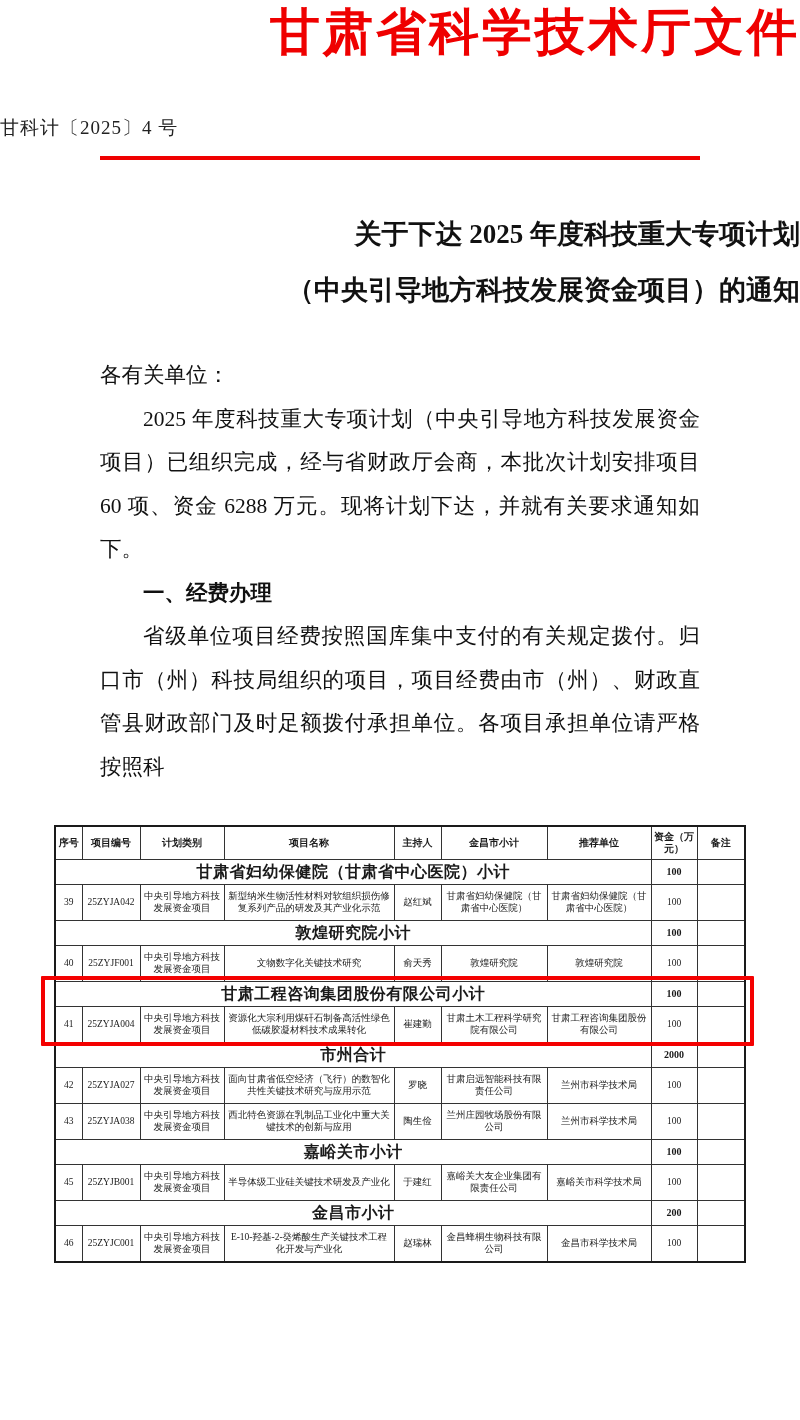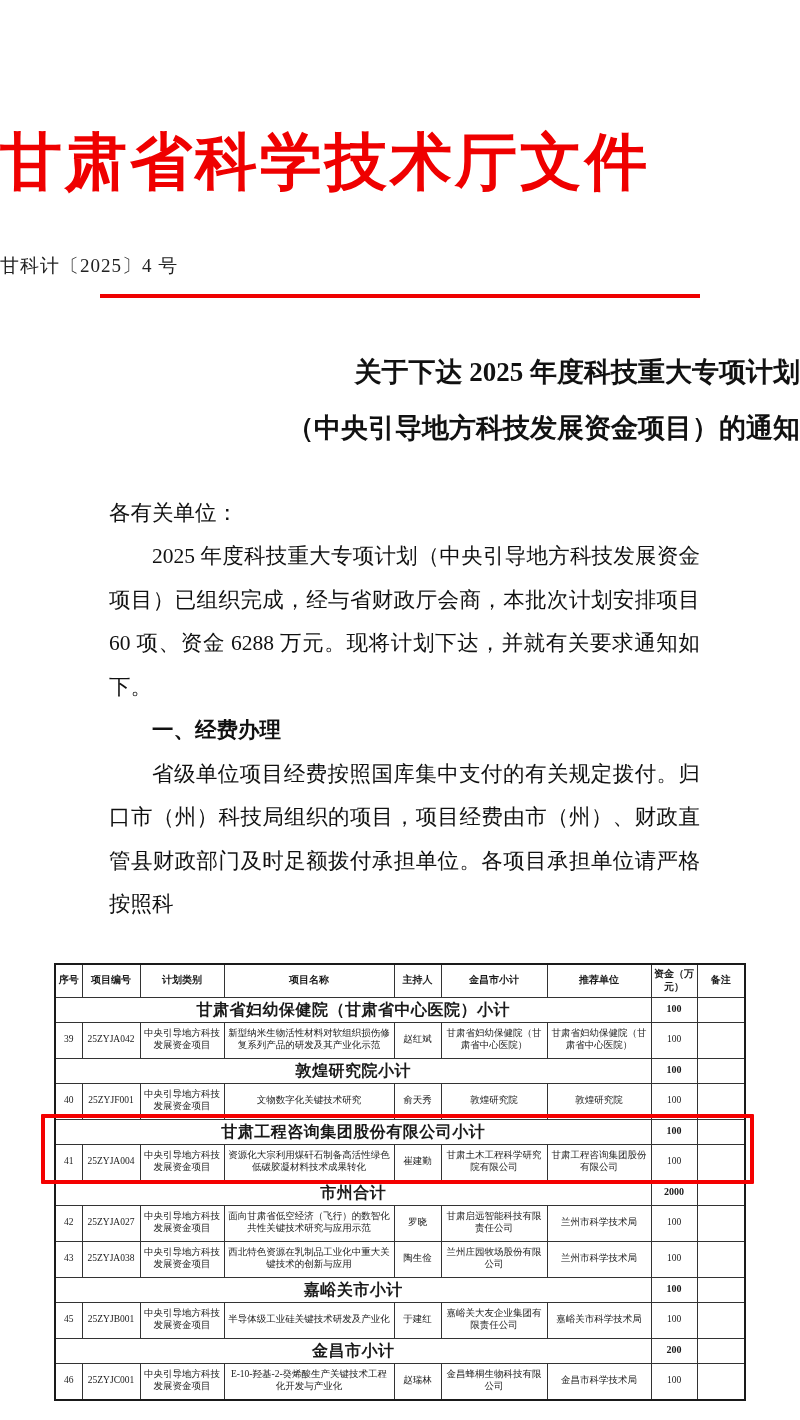--- a/index.html
+++ b/index.html
@@ -2,34 +2,34 @@
 <html><head>
 <meta charset="utf-8">
 <style>
   html,body { margin:0; padding:0; background:#fff; }
   .page {
     position:relative; width:800px; height:1420px; margin:0 auto;
     background:#fff; overflow:hidden;
     font-family:"Liberation Serif", serif; color:#1a1a1a;
   }
   .red-header {
-    padding-top:122px; text-align:left;
-    font-size:62px; font-weight:bold; letter-spacing:3px;
+    text-align:right;
+    font-size:50px; font-weight:bold; letter-spacing:3px;
     line-height:1.3; white-space:nowrap;
   }
   .doc-number {
     margin-top:50px; text-align:left; font-size:19px; color:#222;
     letter-spacing:1px;
   }
   .red-line { width:600px; height:4px; margin:15px auto 0; }
   .notice-title {
     margin-top:46px; text-align:right; font-weight:bold;
     font-size:27px; line-height:56px; color:#111;
   }
-  .body-text { padding:0 100px; margin-top:36px; font-size:21.5px; line-height:43.5px; color:#111;margin-left:9px; }
+  .body-text { padding:0 100px; margin-top:36px; font-size:21.5px; line-height:43.5px; color:#111; }
   .body-text p { margin:0; text-align:justify; }
   .indent { text-indent:2em; }
   .section-heading { font-weight:bold; text-indent:2em; font-family:"Liberation Sans", sans-serif; }
   .table-wrap { position:relative; margin-top:36px; }
   table.projects {
     width:690px; margin:0 auto; border-collapse:collapse; table-layout:fixed;
     font-size:9.5px; color:#1a1a1a; border:2px solid #1a1a1a;
   }
   table.projects th, table.projects td {
     border:1px solid #333; text-align:center; vertical-align:middle;

